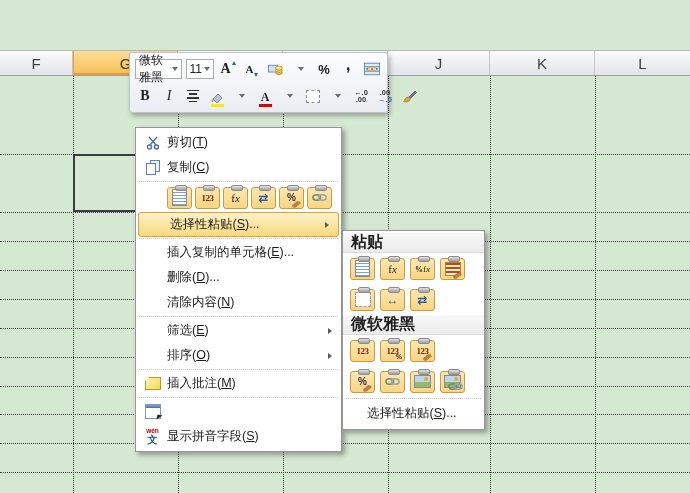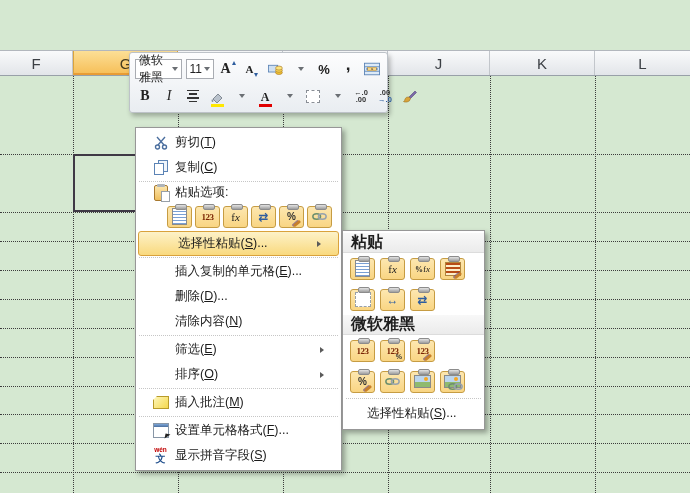--- a/index.html
+++ b/index.html
@@ -67,21 +67,21 @@
   .ic-borders{width:12px;height:11px;border:1px dashed #8a8f96;background:#fff;}
   .decbtn{display:flex;flex-direction:column;align-items:center;line-height:1;font-size:7.5px;font-weight:bold;color:#333;}
   .decbtn .arr{color:#2e5d9e;}
   
   .menu{
     position:absolute;background:#fff;border:1px solid #979797;
     box-shadow:3px 3px 5px rgba(0,0,0,.33);box-sizing:border-box;
   }
   #context-menu{left:135px;top:127px;width:207px;padding:2px 0;z-index:5;}
   #paste-submenu{left:342px;top:230px;width:143px;padding:2px 0;z-index:6;}
-  .mi{display:flex;align-items:center;height:25px;position:relative;padding:0 10px;box-sizing:border-box;}
+  .mi{display:flex;align-items:center;height:25px;position:relative;padding:0 2px;box-sizing:border-box;}
   .mi.label{height:19px;}
   .mi .gutter{width:29px;display:flex;align-items:center;justify-content:center;flex:none;}
   .mtext{font-size:12.5px;color:#1b1b1b;white-space:nowrap;}
   .mtext u{text-decoration:underline;}
   .mi.hl{
     margin:0 2px;border:1px solid #d9a23c;border-radius:3px;
     background:linear-gradient(#fdf2c8,#f9d97e);height:25px;
   }
   .sub-arrow{width:0;height:0;border-left:4px solid #5a5a5a;border-top:3.5px solid transparent;border-bottom:3.5px solid transparent;margin-left:auto;margin-right:7px;}
   .msep{border-top:1px dotted #c6c6c6;margin:1px 3px;}
@@ -283,26 +283,20 @@
       </span>
       <span class="mtext">剪切(<u>T</u>)</span>
     </div>
     <div class="mi">
       <span class="gutter">
         <span class="g-copy"></span>
       </span>
       <span class="mtext">复制(<u>C</u>)</span>
     </div>
     <div class="msep"></div>
-    <div class="mi label">
-      <span class="gutter">
-        <span class="g-clip"></span>
-      </span>
-      <span class="mtext">粘贴选项:</span>
-    </div>
     <div class="mi-icons">
       <div class="pbtn">
         <span class="f-doc"></span>
       </div>
       <div class="pbtn">
         <span class="f-123">123</span>
       </div>
       <div class="pbtn">
         <span class="f-fx">f<i>x</i></span>
       </div>
@@ -354,21 +348,20 @@
       <span class="gutter">
         <span class="g-note"></span>
       </span>
       <span class="mtext">插入批注(<u>M</u>)</span>
     </div>
     <div class="msep"></div>
     <div class="mi">
       <span class="gutter">
         <span class="g-fmt"></span>
       </span>
-      <span class="mtext">设置单元格格式(<u>F</u>)...</span>
     </div>
     <div class="mi">
       <span class="gutter">
         <span class="g-wen">
           <i>wén</i>
           <b>文</b>
         </span>
       </span>
       <span class="mtext">显示拼音字段(<u>S</u>)</span>
     </div>

